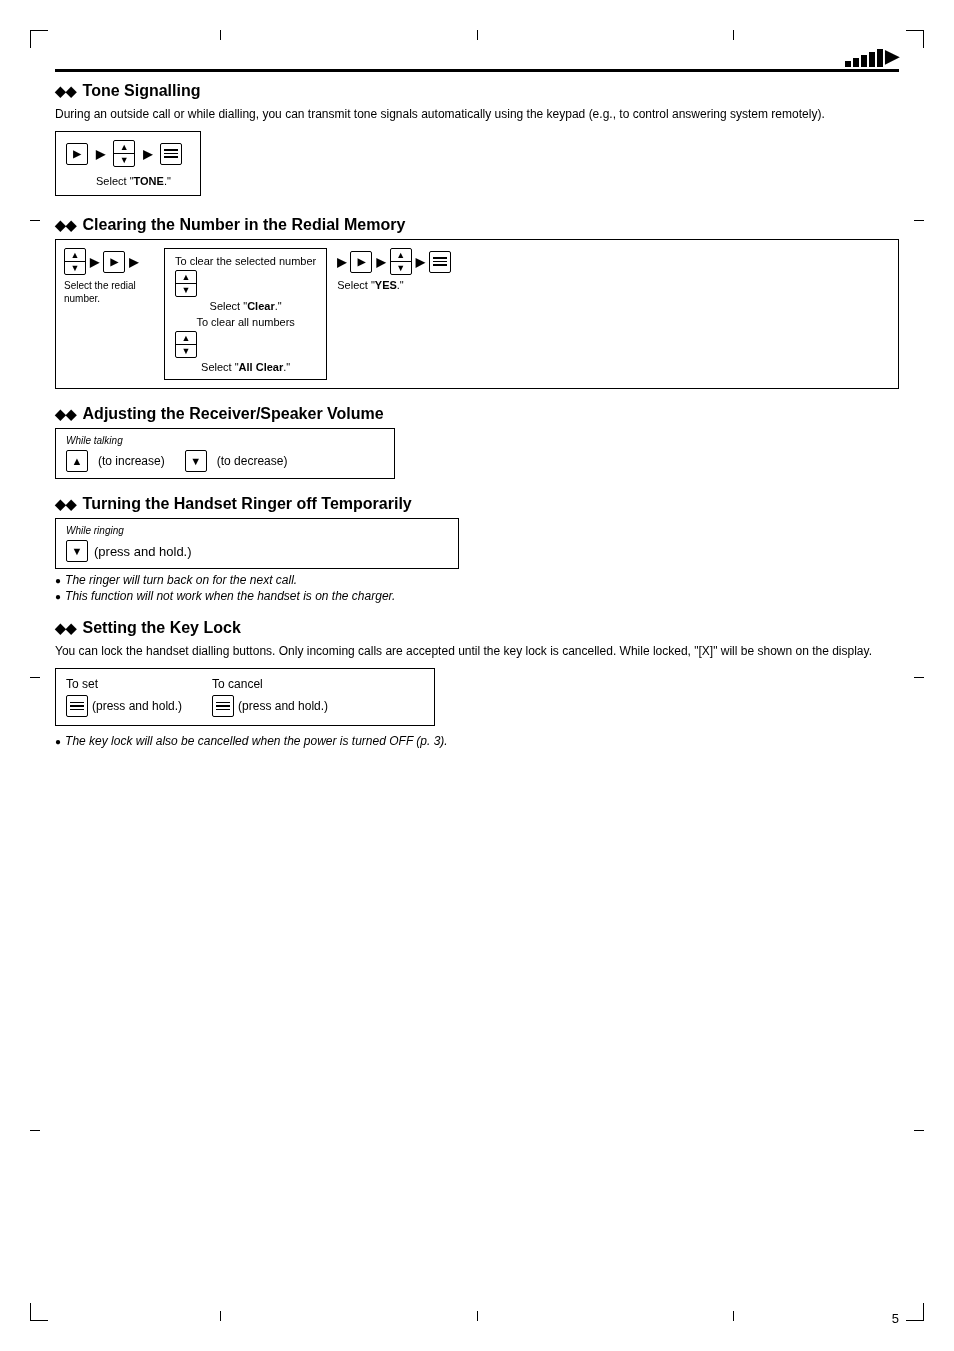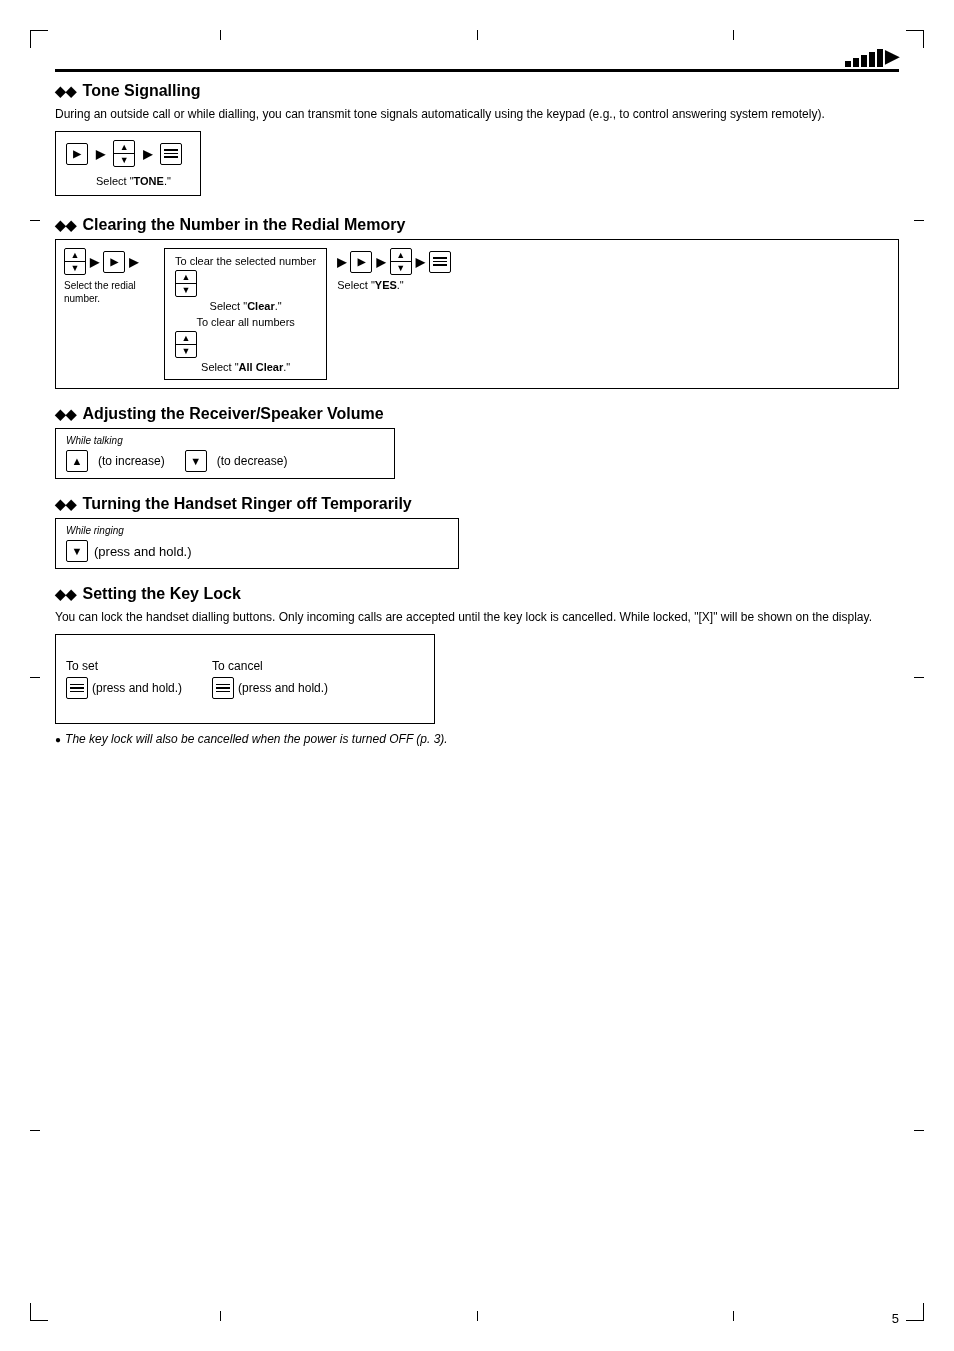--- a/index.html
+++ b/index.html
@@ -227,21 +227,21 @@
       content: '●';
       font-style: normal;
       font-size: 10px;
       margin-top: 2px;
       flex-shrink: 0;
     }
 
     
     .keylock-box {
       border: 1px solid #000;
-      padding: 24px 10px;
+      padding: 8px 10px;
       margin-bottom: 8px;
       display: flex;
       gap: 30px;
       font-size: 12px;
       width: 380px;
     }
     .keylock-col {
       display: flex;
       flex-direction: column;
       gap: 4px;
@@ -442,20 +442,28 @@
       <span class="diamonds">◆◆</span>
       <span>Turning the Handset Ringer off Temporarily</span>
     </div>
     <div class="ringer-box">
       <div class="volume-box-italic">While ringing</div>
       <div class="flex-row">
         <span class="key-btn">▼</span>
         <span>(press and hold.)</span>
       </div>
     </div>
+    <ul class="bullet-list">
+      <li>
+          <span>The ringer will turn back on for the next call.</span>
+        </li>
+      <li>
+          <span>This function will not work when the handset is on the charger.</span>
+        </li>
+    </ul>
   </div>
 
   <div class="section">
     <div class="section-title">
       <span class="diamonds">◆◆</span>
       <span>Setting the Key Lock</span>
     </div>
     <div class="section-body">You can lock the handset dialling buttons. Only incoming calls are accepted until the key lock is cancelled. While locked, "[X]" will be shown on the display.</div>
     <div class="keylock-box">
       <div class="keylock-col">

